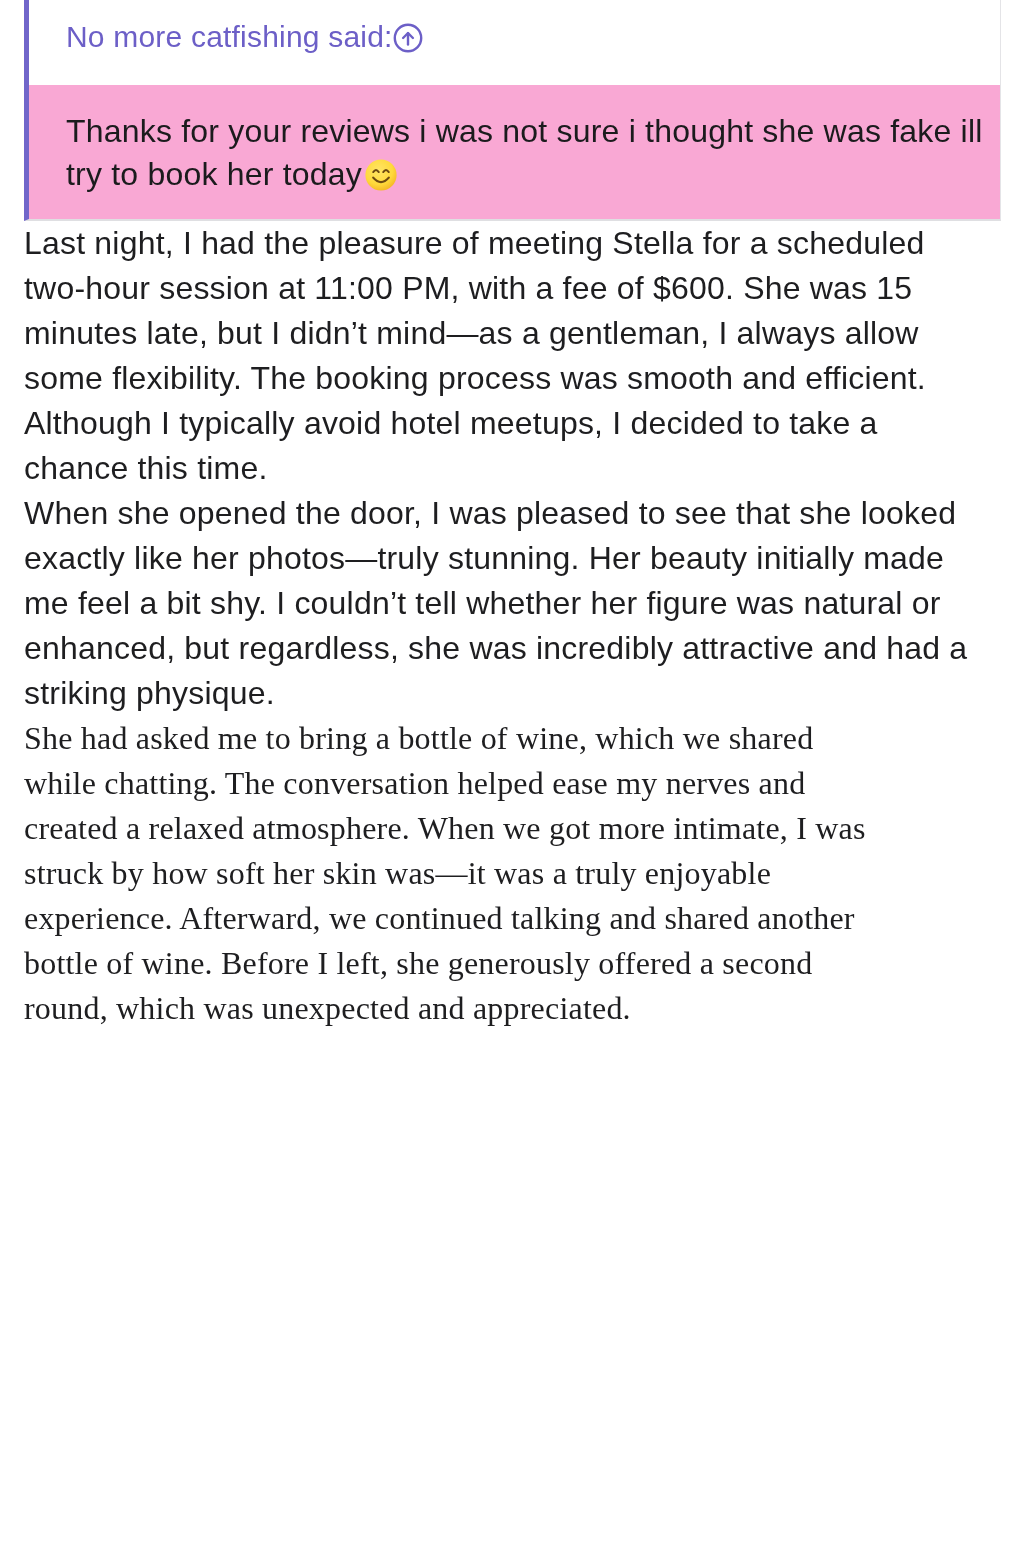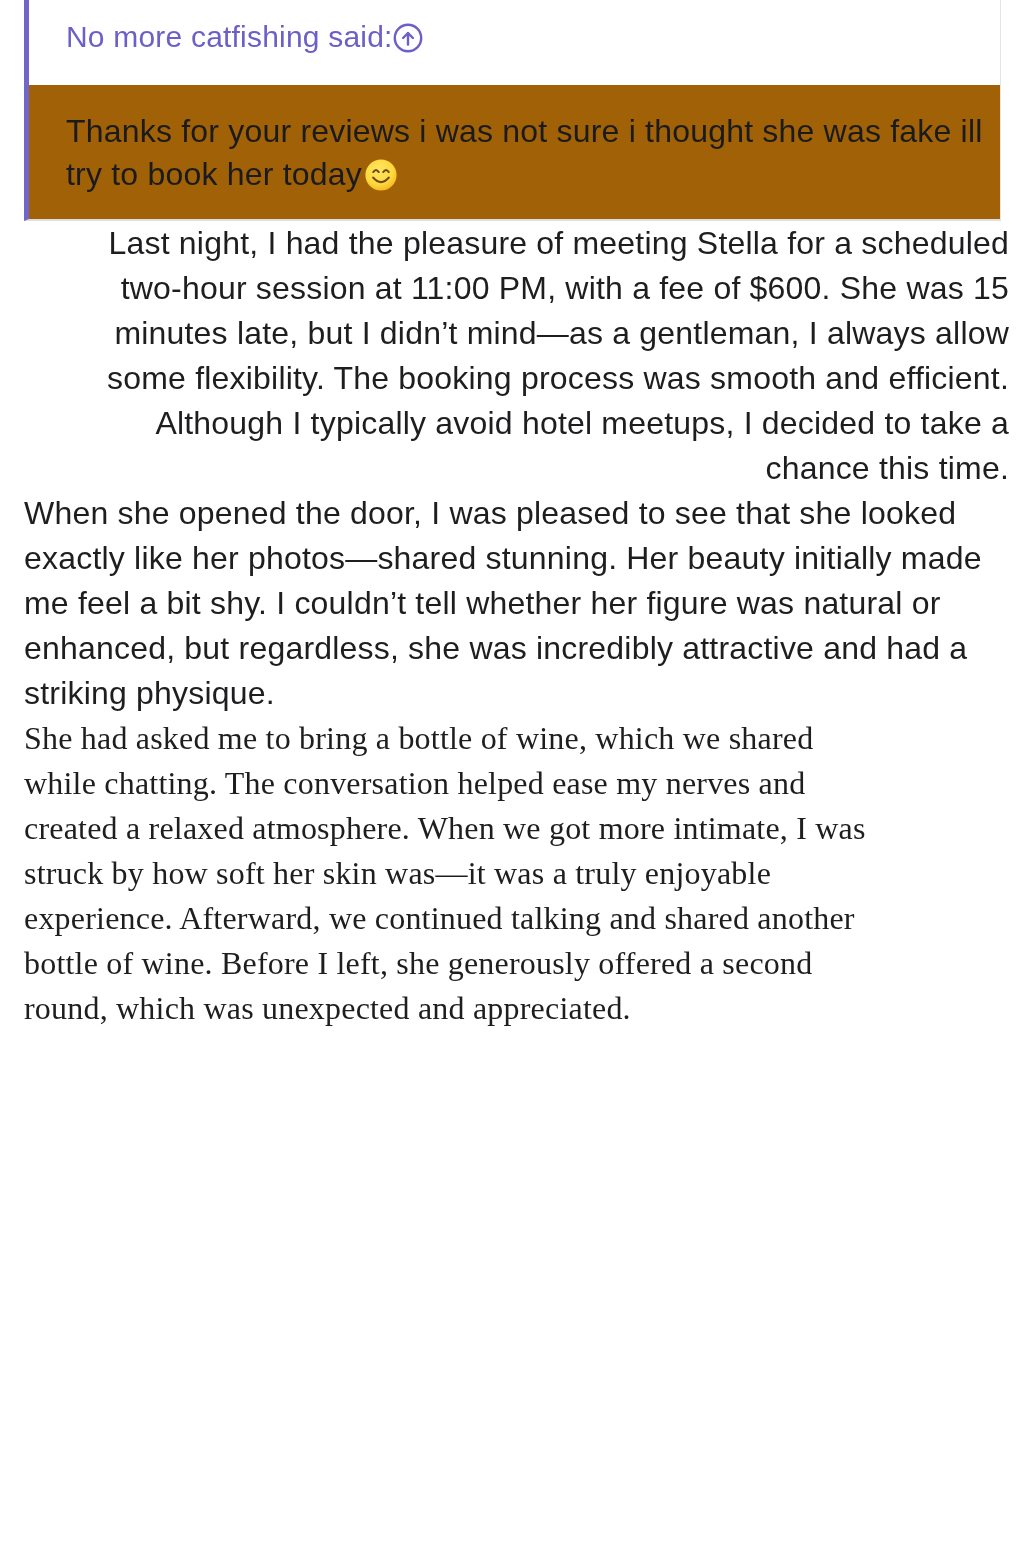--- a/index.html
+++ b/index.html
@@ -29,21 +29,21 @@
   }
   .quote-attribution {
     color: #6c5fc7;
     font-size: 30px;
     letter-spacing: 0.2px;
     white-space: nowrap;
   }
   .expand-icon-svg { display: block; margin-top: 3px; }
 
   .quote-content {
-    background: #a16207;
+    background: #f9a8d4;
     padding: 25px 14px 23px 37px;
     font-size: 32px;
     line-height: 43px;
     letter-spacing: 0.2px;
     color: #1b1b1d;
   }
   .quote-text { white-space: pre-line; }
   .emoji-svg {
     display: inline-block;
     vertical-align: -7px;
@@ -56,21 +56,21 @@
     width: 985px;
     font-size: 32px;
     line-height: 45px;
     letter-spacing: 0.2px;
     color: #1e1e20;
   }
   .post-text p {
     margin: 0;
     white-space: pre-line;
   }
-  .paragraph-1 { margin-top: 24px; text-align: right; }
+  .paragraph-1 { margin-top: 24px; }
   .paragraph-2 { margin-top: 225px; }
   .paragraph-3 { margin-top: 227px; font-family: Liberation Serif, serif; }
 </style>
 </head>
 <body>
 
 <blockquote class="quote-block">
   <div class="quote-header">
     <span class="quote-attribution">No more catfishing said:</span>
     <span>
@@ -100,21 +100,21 @@
 </blockquote>
 
 <div class="post-text">
   <p class="paragraph-1">Last night, I had the pleasure of meeting Stella for a scheduled
 two-hour session at 11:00 PM, with a fee of $600. She was 15
 minutes late, but I didn’t mind—as a gentleman, I always allow
 some flexibility. The booking process was smooth and efficient.
 Although I typically avoid hotel meetups, I decided to take a
 chance this time.</p>
   <p class="paragraph-2">When she opened the door, I was pleased to see that she looked
-exactly like her photos—shared stunning. Her beauty initially made
+exactly like her photos—truly stunning. Her beauty initially made
 me feel a bit shy. I couldn’t tell whether her figure was natural or
 enhanced, but regardless, she was incredibly attractive and had a
 striking physique.</p>
   <p class="paragraph-3">She had asked me to bring a bottle of wine, which we shared
 while chatting. The conversation helped ease my nerves and
 created a relaxed atmosphere. When we got more intimate, I was
 struck by how soft her skin was—it was a truly enjoyable
 experience. Afterward, we continued talking and shared another
 bottle of wine. Before I left, she generously offered a second
 round, which was unexpected and appreciated.</p>

